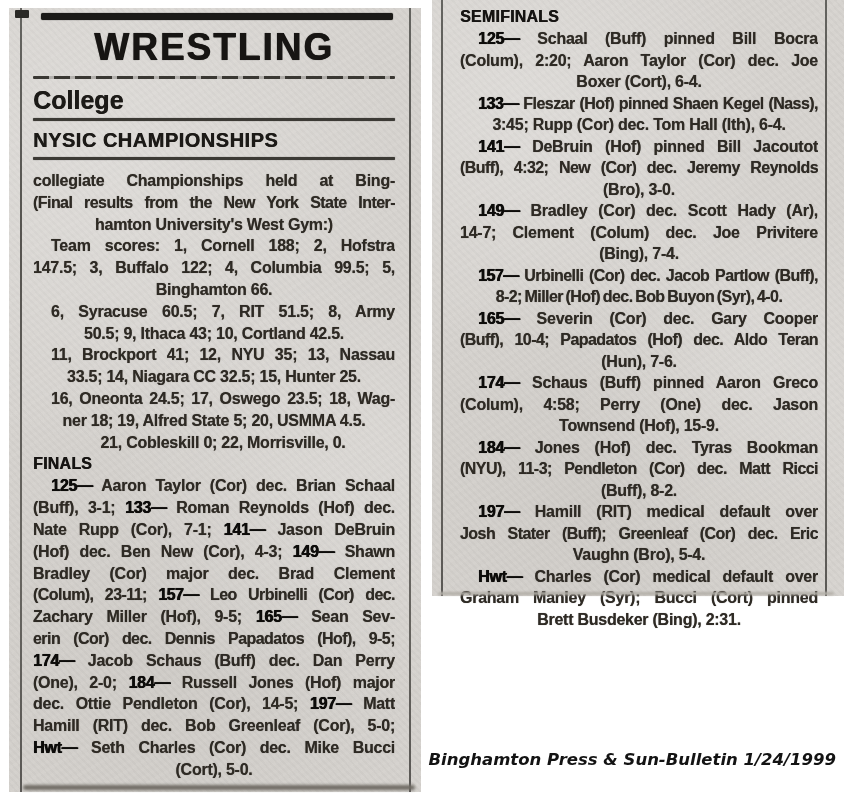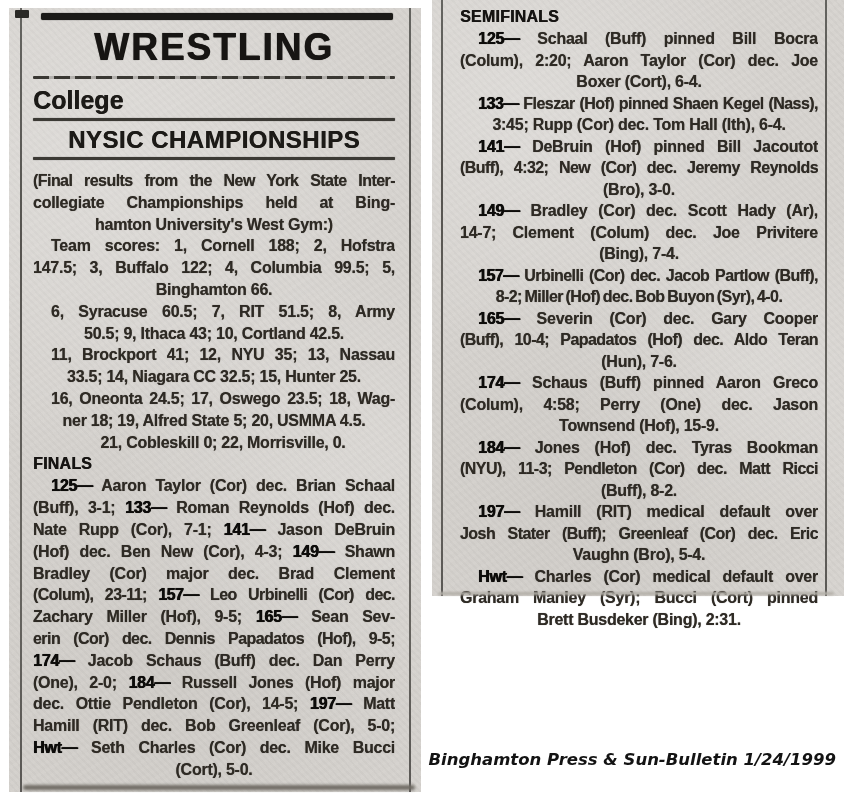--- a/index.html
+++ b/index.html
@@ -43,21 +43,21 @@
     height:3px;margin-top:4px;
     background:repeating-linear-gradient(90deg,#3a3833 0 16px, rgba(58,56,51,.25) 16px 21px);
     border-radius:1px;
   }
   .section-label{
     margin-top:6px;font-size:25px;line-height:30px;font-weight:700;color:#1c1a17;
     text-shadow:0.5px 0 0 #1c1a17;
   }
   .thinrule{height:3px;margin-top:3px;background:#3c3a35;border-radius:1px;box-shadow:0 0 1px rgba(60,58,53,.8);}
   .subhead{
-    margin-top:6px;text-align:center;font-size:24px;line-height:26px;font-weight:700;
+    margin-top:6px;text-align:left;font-size:20px;line-height:26px;font-weight:700;
     letter-spacing:.5px;color:#1c1a17;text-shadow:0.5px 0 0 #1c1a17;
   }
   .thinrule2{height:3px;margin-top:4px;background:#3c3a35;border-radius:1px;box-shadow:0 0 1px rgba(60,58,53,.8);}
 
   .blocks{margin-top:10px;}
   .blocks-r{margin-top:0;}
   .para{overflow:hidden;}
   .ln{
     font-size:16px;line-height:21.8px;font-weight:700;color:#2e2a24;
     letter-spacing:-0.25px;
@@ -89,22 +89,22 @@
   <div class="content-l">
     <div class="topbar"></div>
     <div class="masthead">WRESTLING</div>
     <div class="dashrule"></div>
     <div class="section-label">College</div>
     <div class="thinrule"></div>
     <div class="subhead">NYSIC CHAMPIONSHIPS</div>
     <div class="thinrule2"></div>
     <div class="blocks" id="left-blocks">
         <div class="para">
+          <div class="ln jl"><span>collegiate Championships held at Bing-</span></div>
           <div class="ln jl tight"><span>(Final results from the New York State Inter-</span></div>
-          <div class="ln jl"><span>collegiate Championships held at Bing-</span></div>
           <div class="ln"><span>hamton University's West Gym:)</span></div>
         </div>
         <div class="para">
           <div class="ln jl ind"><span>Team scores: 1, Cornell 188; 2, Hofstra</span></div>
           <div class="ln jl"><span>147.5; 3, Buffalo 122; 4, Columbia 99.5; 5,</span></div>
           <div class="ln"><span>Binghamton 66.</span></div>
         </div>
         <div class="para">
           <div class="ln jl ind"><span>6, Syracuse 60.5; 7, RIT 51.5; 8, Army</span></div>
           <div class="ln"><span>50.5; 9, Ithaca 43; 10, Cortland 42.5.</span></div>

